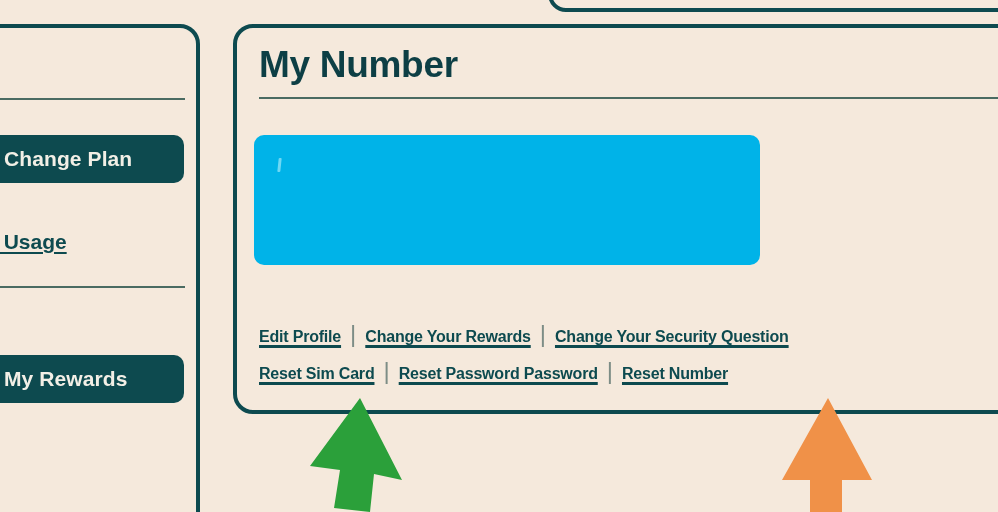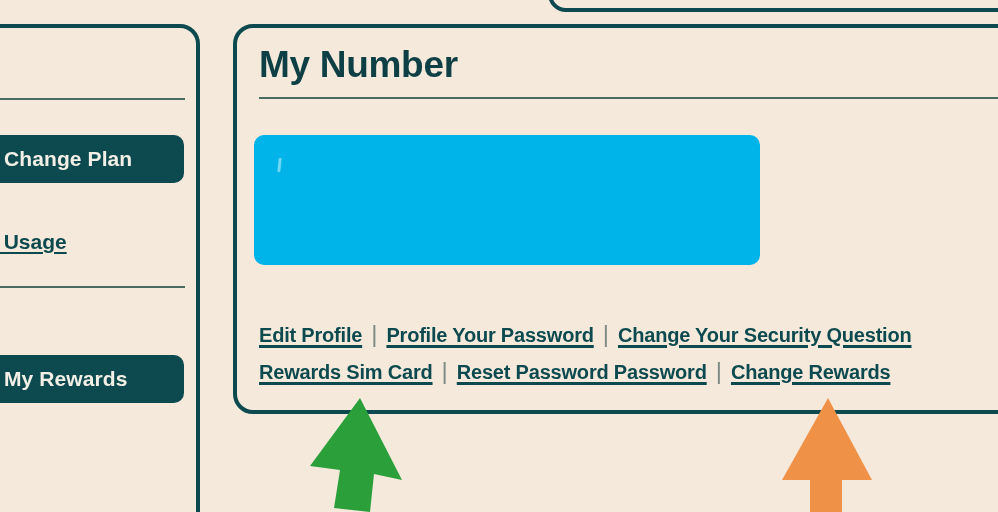--- a/index.html
+++ b/index.html
@@ -160,21 +160,21 @@
     width: 790px;
   }
   .link-row {
     display: flex;
     align-items: baseline;
     white-space: nowrap;
     height: 37px;
   }
   .profile-link {
     color: #0d4a4f;
-    font-size: 20px;
+    font-size: 16px;
     font-weight: bold;
     text-decoration: underline;
     text-underline-offset: 3px;
     text-decoration-thickness: 2.5px;
     cursor: pointer;
     letter-spacing: -0.2px;
   }
   .sep {
     color: #7d8d86;
     font-size: 24px;
@@ -219,32 +219,32 @@
     <div class="blue-panel">
       <div class="blue-caret"></div>
       <span></span>
     </div>
 
     <div class="links-block">
 
       <div class="link-row">
         <span class="profile-link">Edit Profile</span>
         <span class="sep">|</span>
-        <span class="profile-link">Profile Your Password</span>
+        <span class="profile-link">Change Your Rewards</span>
         <span class="sep">|</span>
         <span class="profile-link">Change Your Security Question</span>
 
       </div>
 
       <div class="link-row">
-        <span class="profile-link">Rewards Sim Card</span>
+        <span class="profile-link">Reset Sim Card</span>
         <span class="sep">|</span>
         <span class="profile-link">Reset Password Password</span>
         <span class="sep">|</span>
-        <span class="profile-link">Change Rewards</span>
+        <span class="profile-link">Reset Number</span>
       </div>
 
     </div>
   </div>
 
   <svg class="arrow green" width="104" height="116" viewBox="0 0 104 116">
     <polygon points="58,2 100,84 72,78 68,116 32,112 38,74 8,70" fill="#2ba03a"></polygon>
   </svg>
 
   <svg class="arrow orange" width="104" height="116" viewBox="0 0 104 116">

